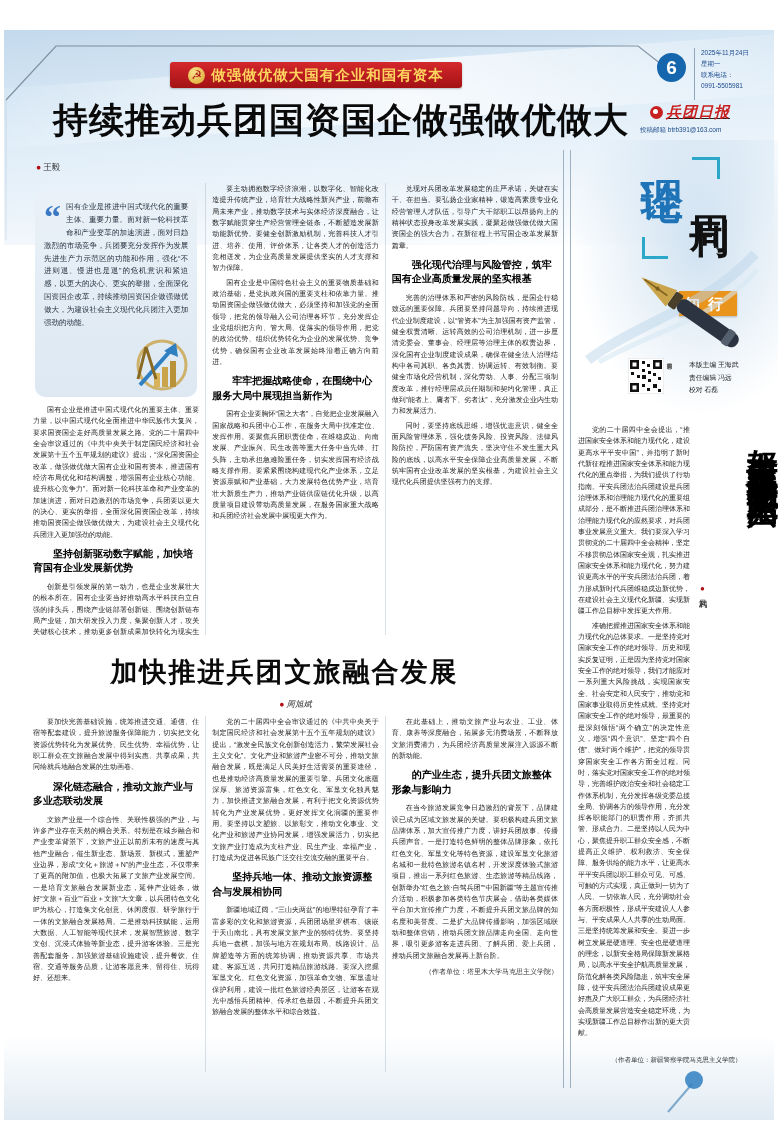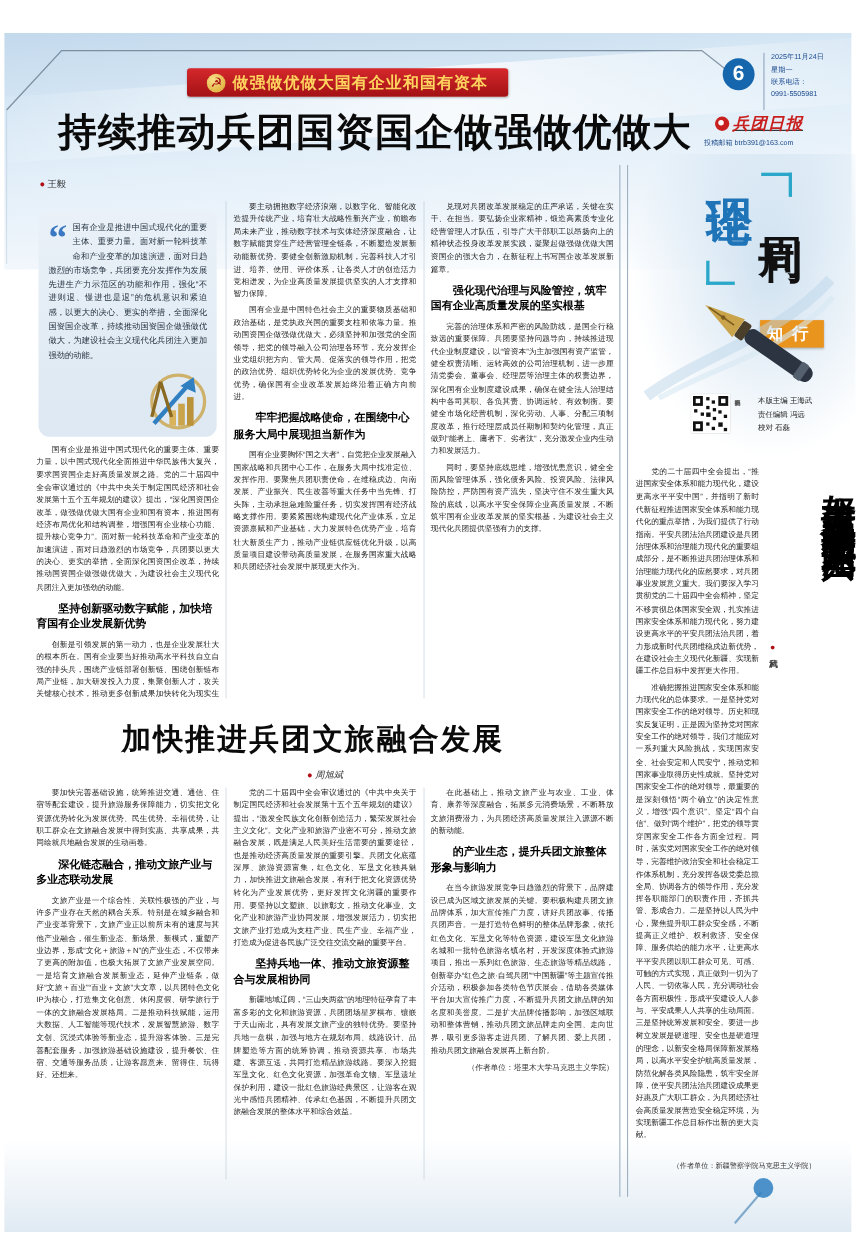--- a/index.html
+++ b/index.html
@@ -43,21 +43,21 @@
   .ty-blue{position:absolute;left:634px;top:146px;writing-mode:vertical-rl;font-size:42px;font-weight:bold;
            color:#1f74b8;letter-spacing:3px;font-family:"Liberation Serif","DejaVu Serif",serif;}
   .ty-black{position:absolute;left:682px;top:184px;writing-mode:vertical-rl;font-size:40px;font-weight:bold;
             color:#111;letter-spacing:3px;font-family:"Liberation Serif","DejaVu Serif",serif;}
   .brk-top{position:absolute;left:692px;top:157px;width:25px;height:19px;
            border-top:3px solid #2aa7c9;border-right:3px solid #2aa7c9;}
   .brk-bot{position:absolute;left:642px;top:237px;width:23px;height:19px;
            border-bottom:3px solid #2aa7c9;border-left:3px solid #2aa7c9;}
   .badge{position:absolute;left:679px;top:291px;width:58px;height:25px;background:#e9941d;color:#fff;
          font-weight:bold;font-size:15px;letter-spacing:8px;text-align:center;line-height:25px;
-         box-shadow:0 1px 2px rgba(0,0,0,.25);margin-left:12px;}
+         box-shadow:0 1px 2px rgba(0,0,0,.25);}
   .pen-wrap{position:absolute;left:583px;top:248px;width:178px;height:118px;}
   .qr{position:absolute;left:628px;top:358px;width:36px;height:36px;}
   .qr-cap{position:absolute;left:667px;top:359px;writing-mode:vertical-rl;font-size:5.5px;color:#555;}
   .editors{position:absolute;left:689px;top:359px;width:88px;font-size:6.8px;color:#222;line-height:1.85;}
   
   .vrule{position:absolute;left:563px;top:150px;width:6px;height:938px;
          border-left:1px solid #9db1c2;border-right:1px solid #9db1c2;}
   
   .cols{position:absolute;display:flex;}
   .a1-cols{left:33px;top:183px;width:525px;height:452px;}

